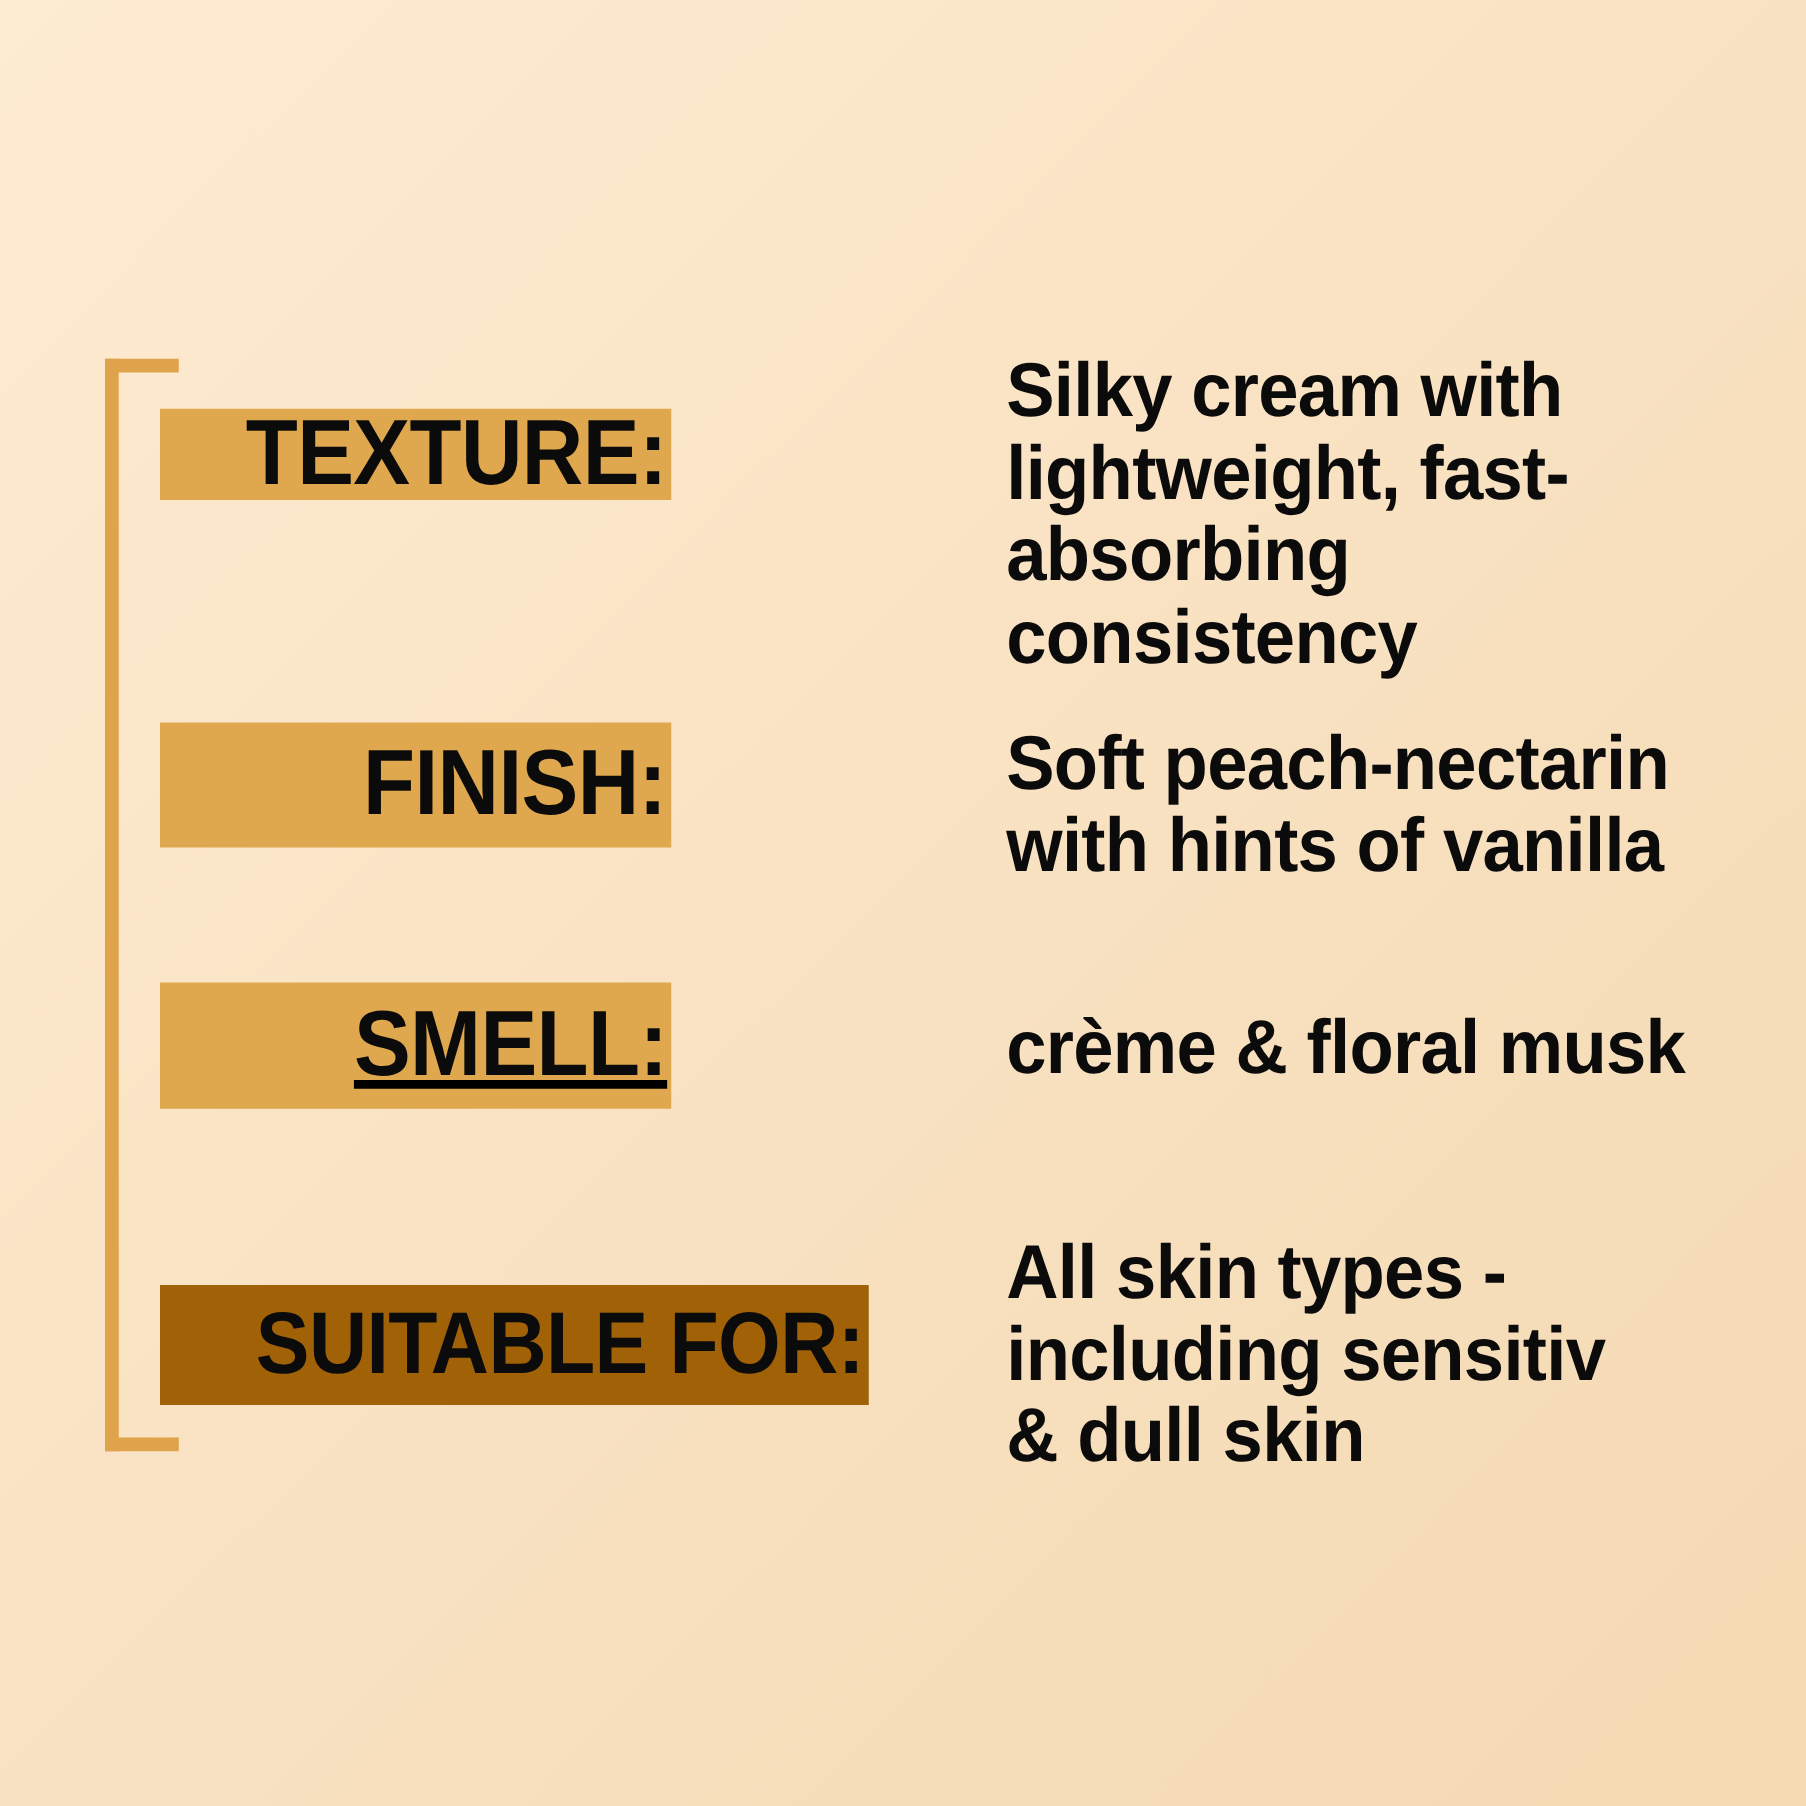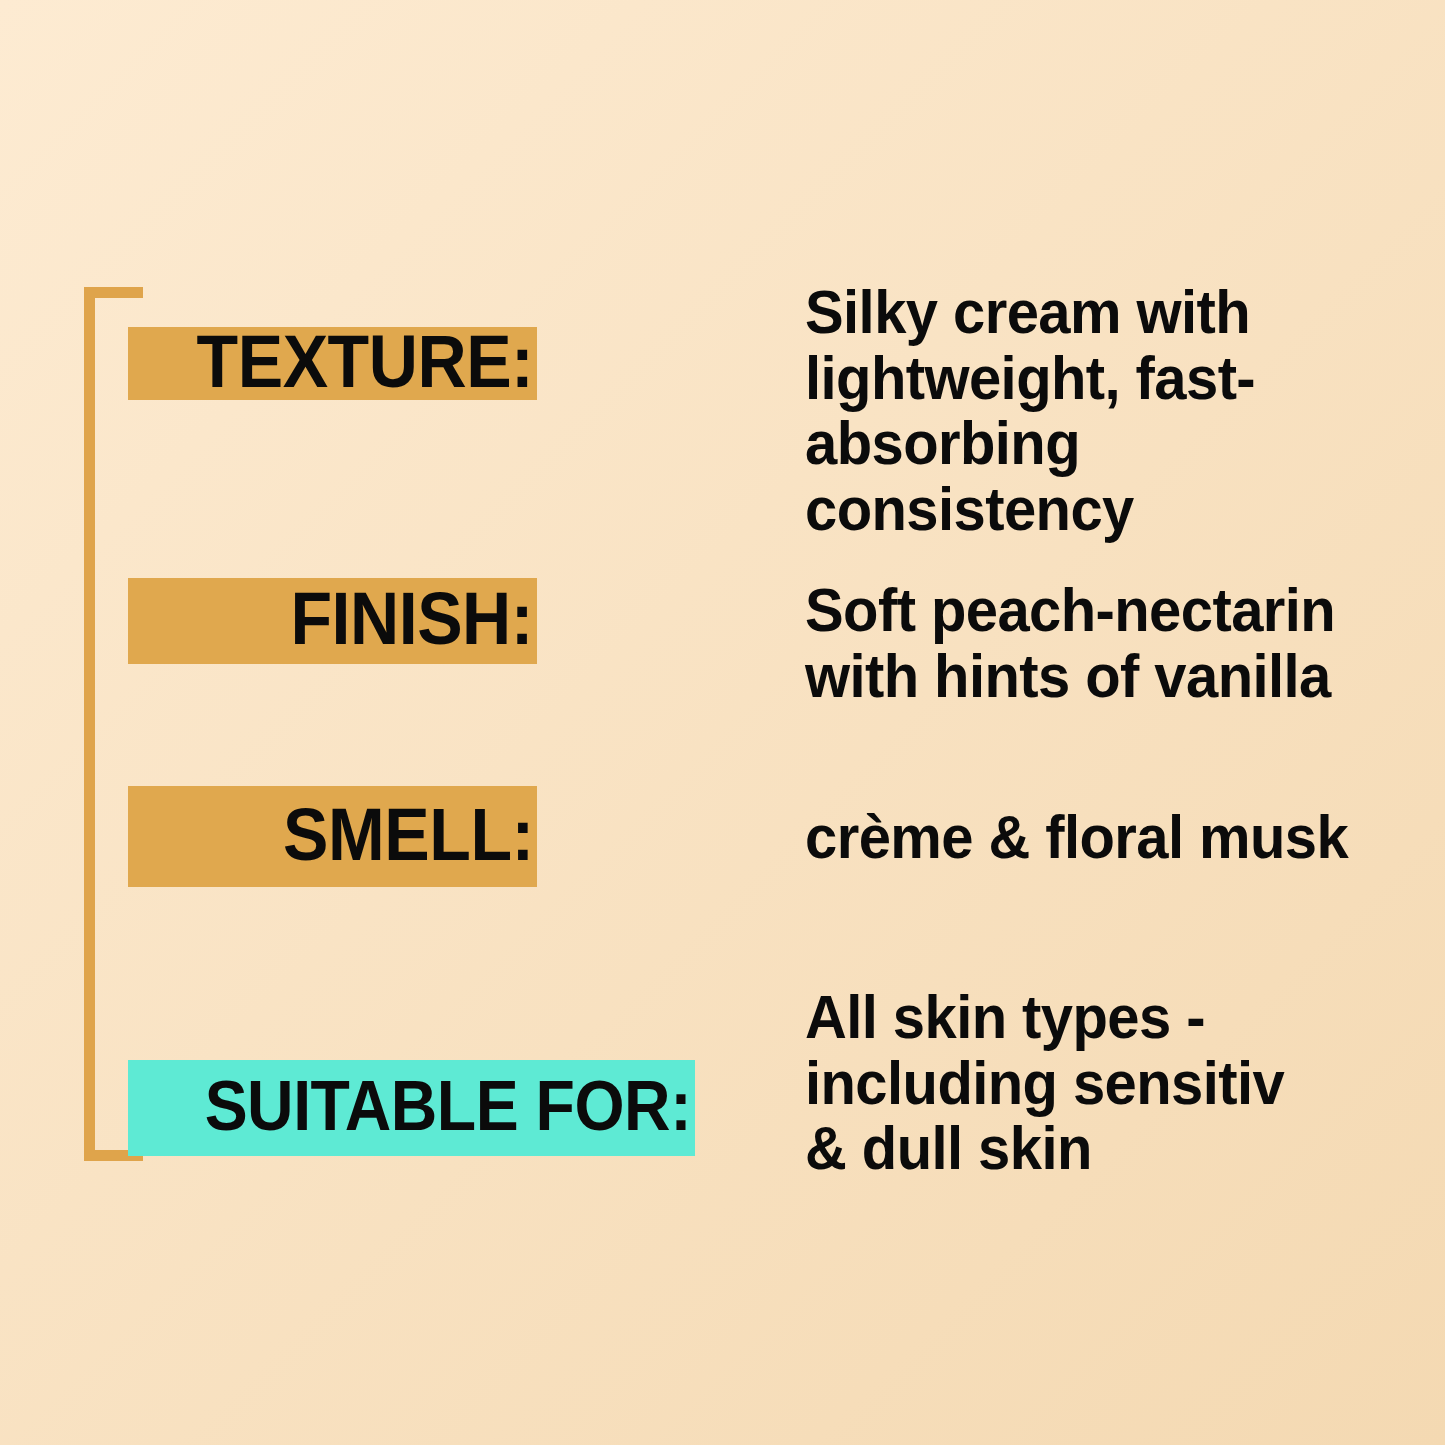--- a/index.html
+++ b/index.html
@@ -87,21 +87,21 @@
     font-size: 61px;
     line-height: 1.075;
     letter-spacing: -0.6px;
     white-space: pre-line;
     transform: scaleX(0.95);
     transform-origin: left top;
   }
 
   
   #row-texture  .label-chip { left: 128px; top: 327px; width: 409px; height: 73px; }
-  #row-finish   .label-chip { left: 128px; top: 578px; width: 409px; height: 86px; }
+  #row-finish   .label-chip { left: 128px; top: 578px; width: 409px; height: 100px; }
   #row-smell    .label-chip { left: 128px; top: 786px; width: 409px; height: 101px; }
   #row-suitable .label-chip { left: 128px; top: 1028px; width: 567px; height: 96px; }
 
   #row-suitable .chip-text { font-size: 70px; }
 
   #row-texture  .desc { top: 280px; }
   #row-finish   .desc { top: 578px; }
   #row-smell    .desc { top: 805px; }
   #row-suitable .desc { top: 985px; }
 </style>
@@ -125,26 +125,26 @@
 
 <div class="row" id="row-finish">
   <div class="label-chip" style="background: rgb(224, 168, 78);">
     <span class="chip-text" style="color: rgb(11, 11, 11);">FINISH:</span>
   </div>
   <div class="desc" style="color: rgb(11, 11, 11);">Soft peach-nectarin
 with hints of vanilla</div>
 </div>
 
 <div class="row" id="row-smell">
-  <div class="label-chip" style="background: rgb(224, 168, 78);">
+  <div class="label-chip" style="background: rgb(224, 168, 78); text-decoration: underline;">
     <span class="chip-text" style="color: rgb(11, 11, 11);">SMELL:</span>
   </div>
   <div class="desc" style="color: rgb(11, 11, 11);">crème &amp; floral musk</div>
 </div>
 
 <div class="row" id="row-suitable">
-  <div class="label-chip" style="background: #5eead4; margin-top: 32px;">
+  <div class="label-chip" style="background: #a16207;">
     <span class="chip-text" style="color: rgb(11, 11, 11);">SUITABLE FOR:</span>
   </div>
   <div class="desc" style="color: rgb(11, 11, 11);">All skin types -
 including sensitiv
 &amp; dull skin</div>
 </div>
 
 </body></html>

